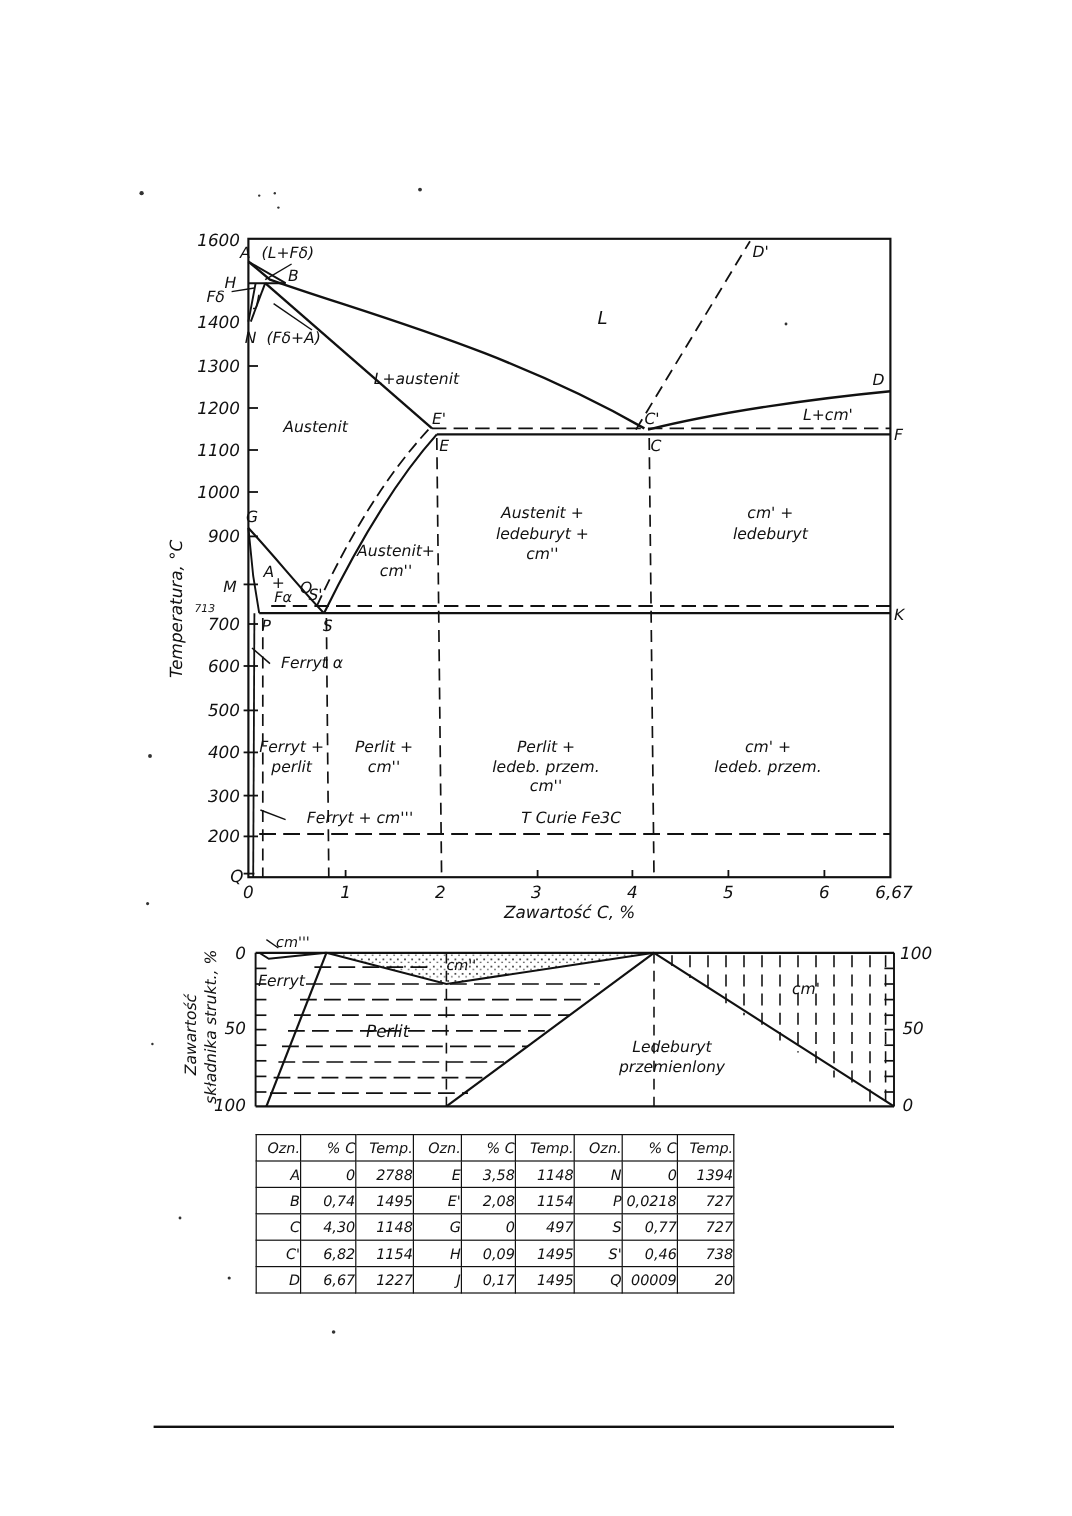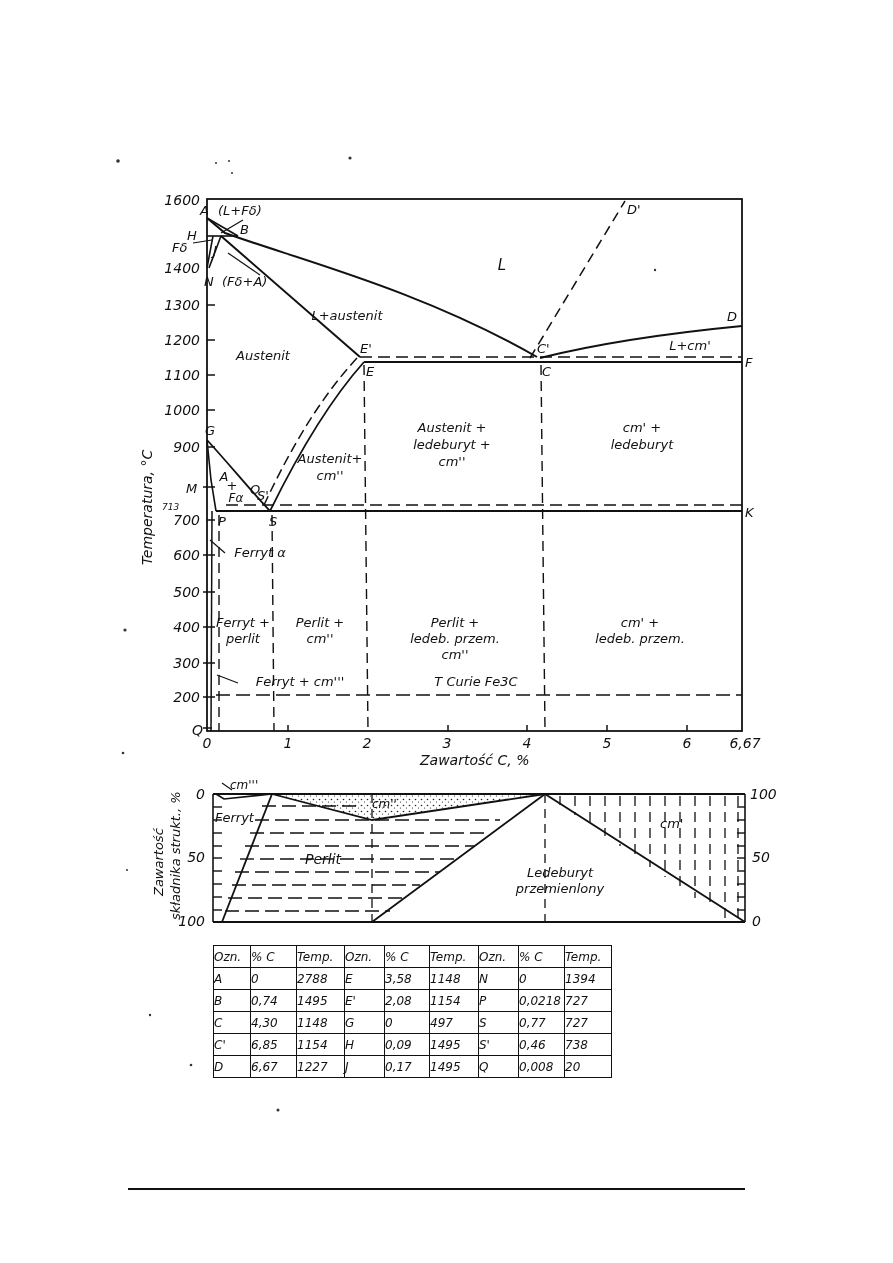--- a/index.html
+++ b/index.html
@@ -1,20 +1,20 @@
 <!DOCTYPE html>
 <html><head>
 <meta charset="utf-8">
 <style>
   html,body{margin:0;padding:0;background:#ffffff;}
   body{width:893px;height:1263px;position:relative;overflow:hidden;font-family:"DejaVu Sans",sans-serif;}
   svg{position:absolute;left:0;top:0;}
   .lbl{font-family:"DejaVu Sans",sans-serif;font-style:italic;fill:#111;}
   .tbl{position:absolute;left:213px;top:945px;border-collapse:collapse;font-family:"DejaVu Sans",sans-serif;font-style:italic;font-size:12px;color:#111;}
-  .tbl td,.tbl th{border:1.6px solid #111;height:21px;text-align:left;padding:0;font-weight:normal;}
+  .tbl td,.tbl th{border:1.6px solid #111;height:21px;text-align:right;padding:0;font-weight:normal;}
   .footer-rule{position:absolute;left:128px;top:1188px;width:617px;height:1.5px;background:#111;}
 </style>
 </head>
 <body>
 
 <svg width="893" height="1263" viewBox="0 0 893 1263">
   <defs>
     <pattern id="dots" width="6" height="6" patternUnits="userSpaceOnUse">
       <circle cx="1.5" cy="1.5" r="0.8" fill="#222"></circle>
       <circle cx="4.5" cy="4" r="0.6" fill="#222"></circle>
@@ -343,36 +343,36 @@
     <td>1148</td>
     <td>G</td>
     <td>0</td>
     <td>497</td>
     <td>S</td>
     <td>0,77</td>
     <td>727</td>
   </tr>
   <tr>
     <td>C'</td>
-    <td>6,85</td>
+    <td>6,82</td>
     <td>1154</td>
     <td>H</td>
     <td>0,09</td>
     <td>1495</td>
     <td>S'</td>
     <td>0,46</td>
     <td>738</td>
   </tr>
   <tr>
     <td>D</td>
     <td>6,67</td>
     <td>1227</td>
     <td>J</td>
     <td>0,17</td>
     <td>1495</td>
     <td>Q</td>
-    <td>0,008</td>
+    <td>00009</td>
     <td>20</td>
   </tr>
 </tbody>
   </table>
 
 <div class="footer-rule"></div>
 
 </body></html>

